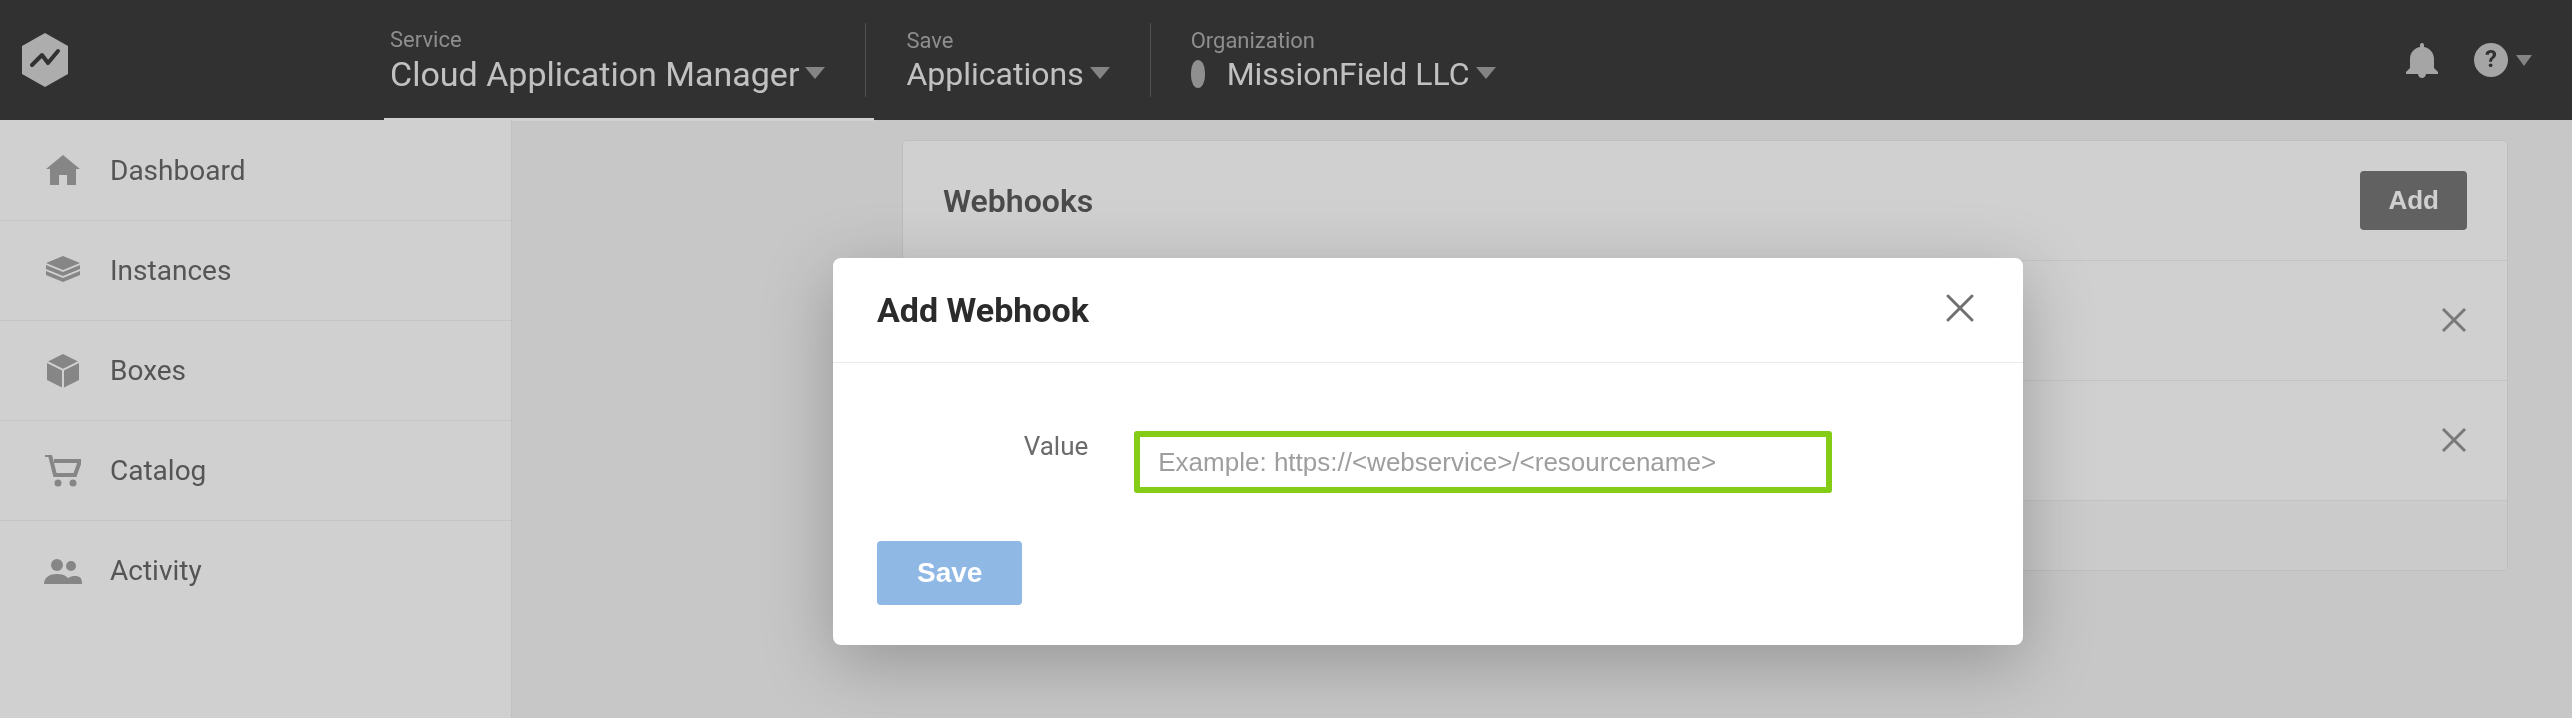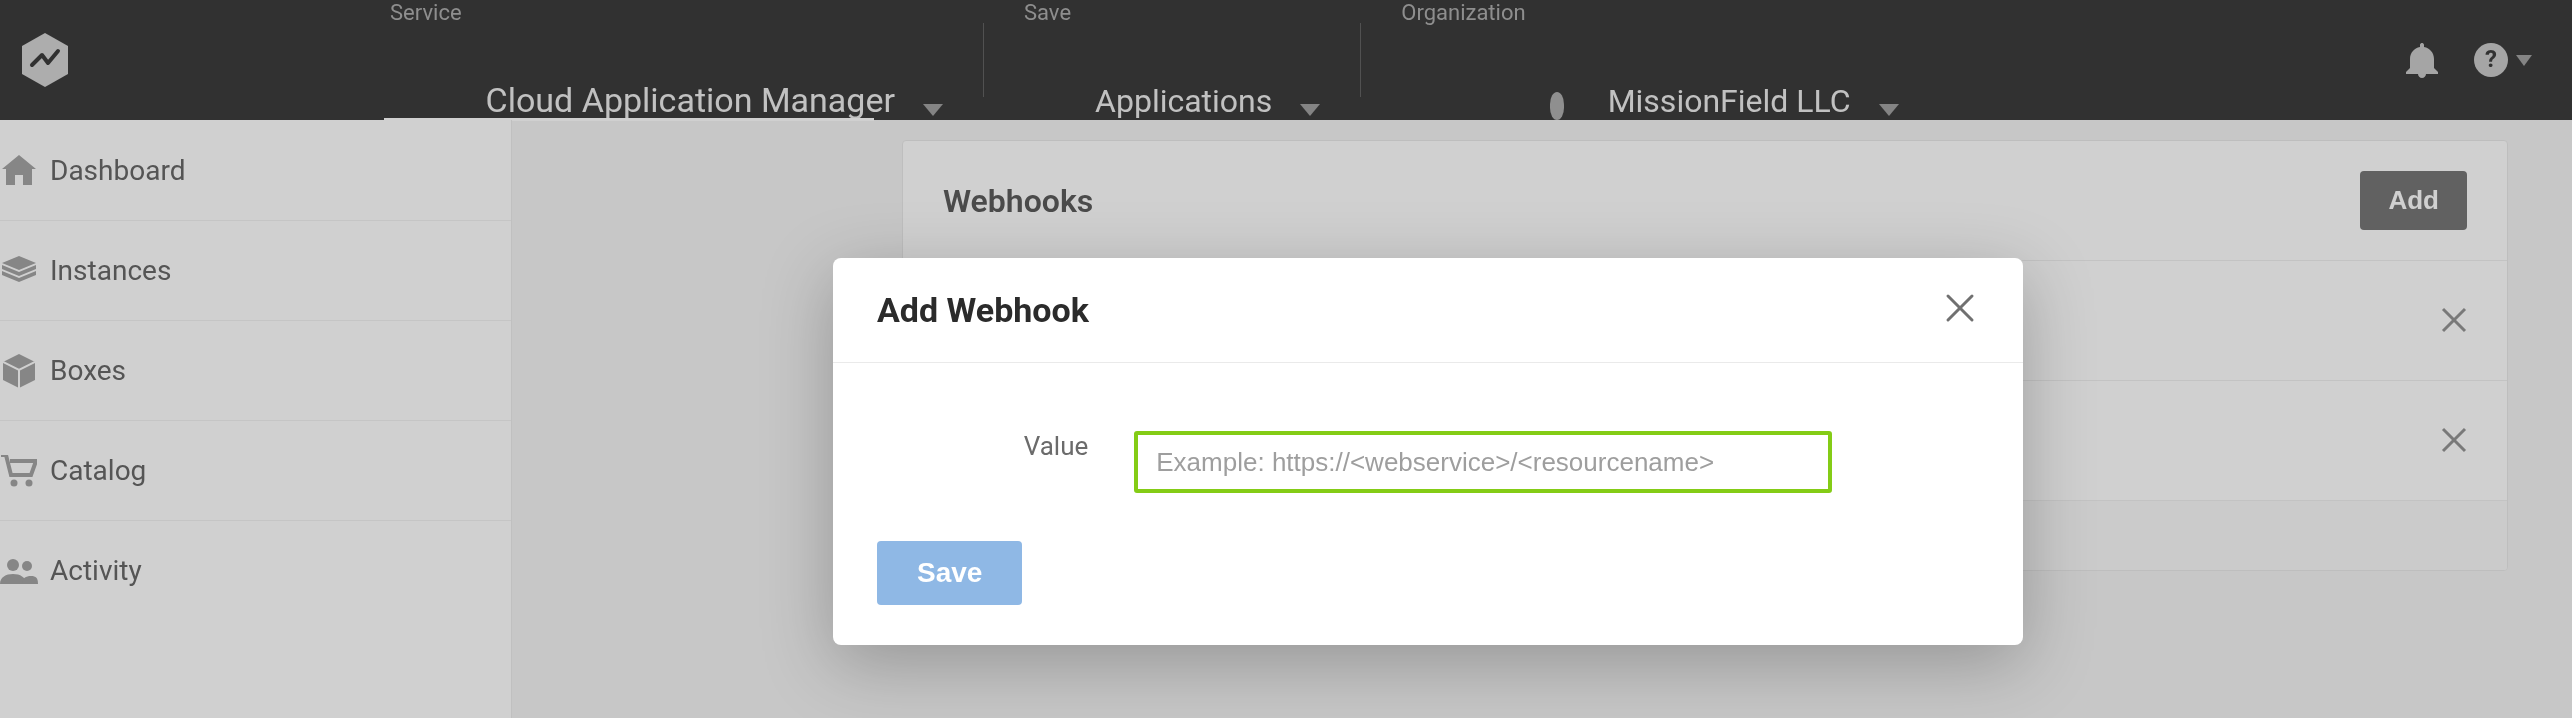--- a/index.html
+++ b/index.html
@@ -1,35 +1,35 @@
 <!DOCTYPE html>
 <html><head>
 <meta charset="utf-8">
 <style>
   * { box-sizing: border-box; margin: 0; padding: 0; }
   html, body { width: 2572px; height: 718px; font-family: -apple-system, BlinkMacSystemFont, "Segoe UI", Roboto, Helvetica, Arial, sans-serif; background: #f2f2f2; overflow: hidden; }
   
   .topbar { height: 120px; background: #0c0c0c; display: flex; align-items: center; color: #cfcfcf; position: relative; }
   .logo-wrap { width: 90px; height: 120px; display: flex; align-items: center; justify-content: center; }
   .topbar .sections { display: flex; height: 100%; align-items: stretch; padding-left: 300px; }
-  .topbar .section { display: flex; flex-direction: row; justify-content: center; padding: 0 40px; }
+  .topbar .section { display: flex; flex-direction: column; justify-content: center; padding: 0 40px; }
   .topbar .section.service { padding-left: 0; }
   .topbar .divider { width: 1px; background: #3c3c3c; height: 74px; align-self: center; }
   .topbar .section .label { font-size: 22px; color: #9a9a9a; margin-bottom: 2px; }
-  .topbar .section .value-row { display: flex; align-items: flex-end; gap: 28px; margin-left: 24px; }
+  .topbar .section .value-row { display: flex; align-items: center; gap: 6px; }
   .topbar .section .value { font-size: 34px; color: #e8e8e8; }
   .topbar .site .value, .topbar .org .value { font-size: 32px; }
   .chev { color: #888; }
   .service.section { position: relative; }
   .topbar-right { position: absolute; right: 40px; top: 0; height: 100%; display: flex; align-items: center; gap: 36px; }
   .topbar-right svg { display: block; }
   .org-dot { width: 14px; height: 28px; border-radius: 8px / 14px; background: #9b9b9b; display: inline-block; margin-right: 16px; }
   
   .sidebar { position: absolute; top: 120px; left: 0; width: 512px; background: #fff; height: calc(718px - 120px); border-right: 1px solid #e6e6e6; }
-  .sidebar-item { display: flex; align-items: center; gap: 12px; height: 100px; font-size: 28px; color: #424242; cursor: pointer; }
+  .sidebar-item { display: flex; align-items: center; gap: 28px; height: 100px; padding-left: 44px; font-size: 28px; color: #424242; cursor: pointer; }
   .sidebar-item:first-child { border-top: none; }
   .sidebar-item +.sidebar-item { border-top: 1px solid #eeeeee; }
   .sidebar-item .icon { width: 38px; height: 38px; color: #808080; display: flex; align-items: center; justify-content: center; }
   
   .main { position: absolute; top: 120px; left: 512px; right: 0; bottom: 0; padding: 20px 64px 0 390px; }
   .card { background: #fff; border: 1px solid #e4e4e4; border-radius: 4px; overflow: hidden; }
   .card-header { display: flex; align-items: center; justify-content: space-between; padding: 30px 40px; }
   .card-header .title { font-size: 32px; font-weight: 600; color: #333; }
   .add-btn { background: #555; color: #fff; border: none; border-radius: 4px; font-size: 26px; font-weight: 600; padding: 14px 28px; cursor: pointer; }
   .row { height: 120px; border-top: 1px solid #ececec; display: flex; align-items: center; justify-content: flex-end; padding: 0 40px; }
@@ -37,21 +37,21 @@
   .section-spacer { height: 70px; border-top: 1px solid #ececec; background: #f8f8f8; }
   
   .overlay { position: absolute; inset: 0; background: rgba(120,120,120,0.35); }
   
   .modal { position: absolute; left: 833px; top: 258px; width: 1190px; background: #fff; border-radius: 8px; box-shadow: 0 18px 70px rgba(0,0,0,0.25); }
   .modal-header { display: flex; align-items: center; justify-content: space-between; padding: 32px 44px; border-bottom: 1px solid #eaeaea; }
   .modal-title { font-size: 34px; font-weight: 700; color: #2b2b2b; }
   .modal-close { width: 34px; height: 34px; color: #707070; cursor: pointer; }
   .modal-body { padding: 68px 64px 48px 64px; display: flex; gap: 46px; justify-content: center; }
   .field-label { font-size: 26px; color: #6b6b6b; }
-  .value-input { width: 698px; height: 62px; border: 4px solid #84cc16; border-radius: 3px; padding: 0 18px; font-size: 26px; color: #333; outline: none; }
+  .value-input { width: 698px; height: 62px; border: 6px solid #84cc16; border-radius: 3px; padding: 0 18px; font-size: 26px; color: #333; outline: none; }
   .value-input::placeholder { color: #9e9e9e; }
   .modal-footer { padding: 0 44px 40px 44px; display: flex; }
   .save-btn { background: #8fb8e5; color: #fff; border: none; border-radius: 4px; font-size: 28px; font-weight: 600; padding: 16px 40px; cursor: pointer; }
   
   .service-underline { position: absolute; left: 384px; top: 118px; width: 490px; height: 3px; background: #fff; }
 </style>
 </head>
 <body>
 
 <div class="topbar">

